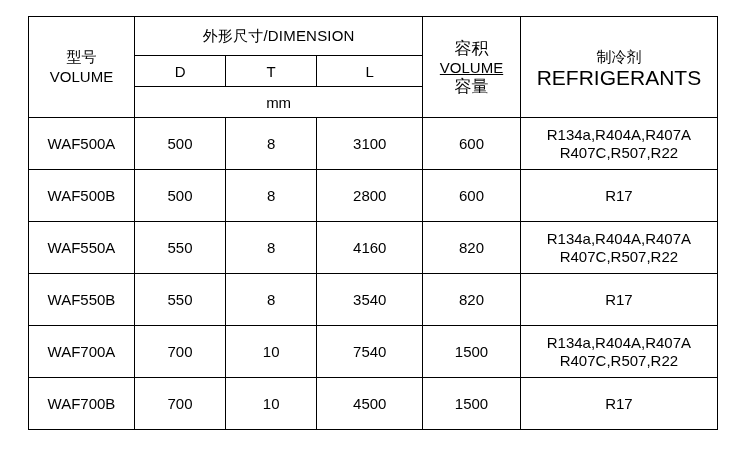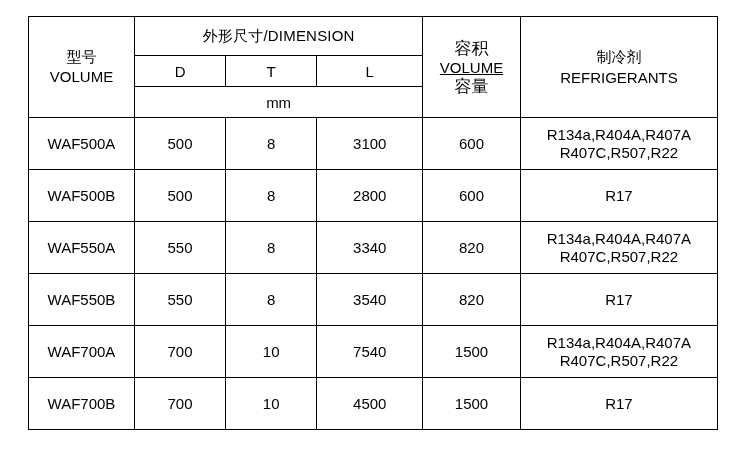--- a/index.html
+++ b/index.html
@@ -45,21 +45,21 @@
   col.c-ref   { width: 186px; }
 
   .hdr-model-cn { font-size: 15px; line-height: 20px; }
   .hdr-model-en { font-size: 15px; line-height: 20px; }
   .hdr-dim { font-size: 15px; letter-spacing: 0.2px; margin-left: 20px; }
   .hdr-sub { font-size: 15px; }
   .hdr-mm  { font-size: 15px; }
   .hdr-vol-cn { font-size: 17px; line-height: 19px; }
   .hdr-vol-en { font-size: 15px; line-height: 19px; text-decoration: underline; }
   .hdr-ref-cn { font-size: 15px; line-height: 21px; }
-  .hdr-ref-en { font-size: 15px; line-height: 21px; }
+  .hdr-ref-en { font-size: 21px; line-height: 21px; }
 
   tr.header-row-1 td { height: 34px; }
   tr.header-row-2 td { height: 26px; }
   tr.header-row-3 td { height: 26px; border-radius: 9px; }
   tr.data-row td { height: 47px; }
 
   td.model-cell { font-size: 15px; }
   td.num-cell   { font-size: 15px; margin-left: 8px; }
   td.ref-cell   { font-size: 14px; line-height: 18px; }
 
@@ -125,21 +125,21 @@
         <td class="num-cell">600</td>
         <td class="ref-cell two-line">
           <span>R17</span>
         </td>
       </tr>
 
       <tr class="data-row">
         <td class="model-cell">WAF550A</td>
         <td class="num-cell">550</td>
         <td class="num-cell">8</td>
-        <td class="num-cell">3340</td>
+        <td class="num-cell">4160</td>
         <td class="num-cell">820</td>
         <td class="ref-cell two-line">
           <span>R134a,R404A,R407A</span>
           <span>R407C,R507,R22</span>
         </td>
       </tr>
 
       <tr class="data-row">
         <td class="model-cell">WAF550B</td>
         <td class="num-cell">550</td>

